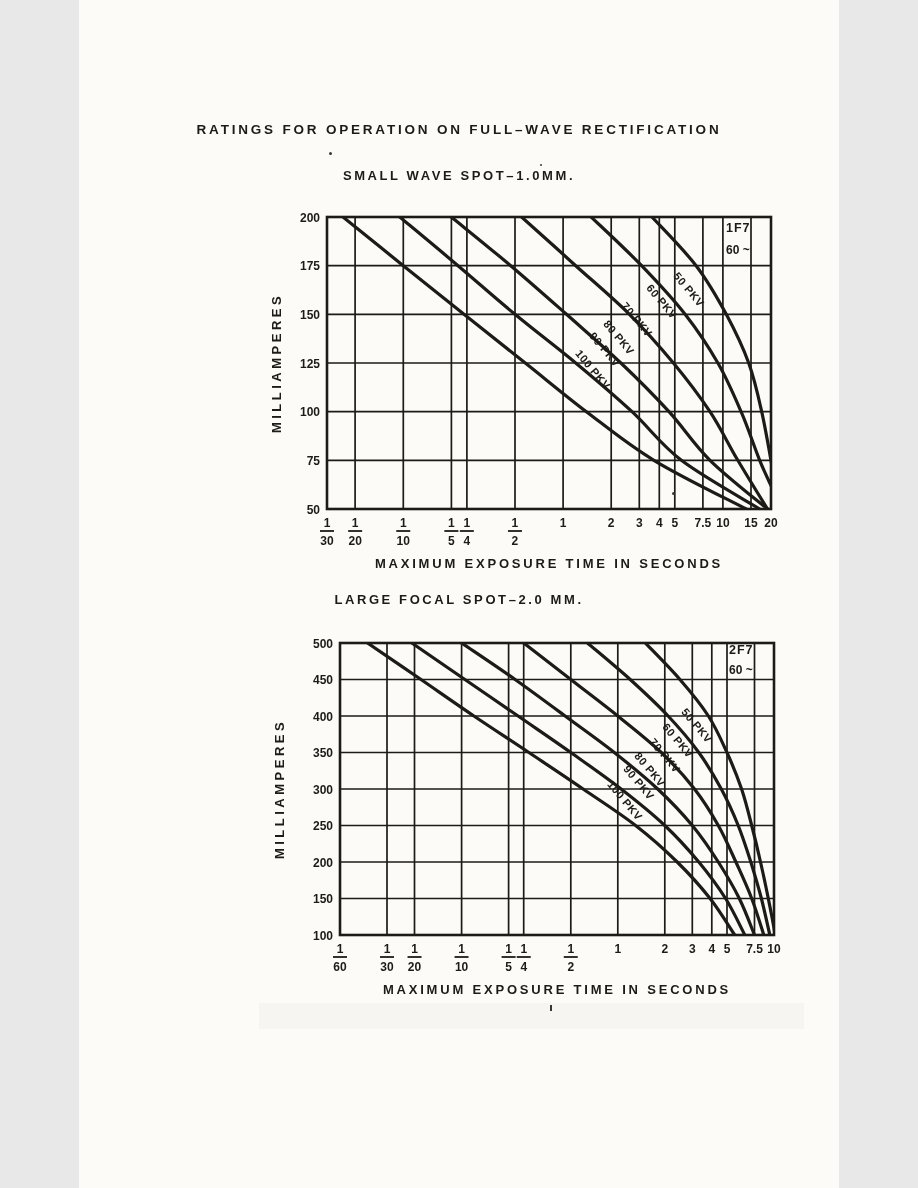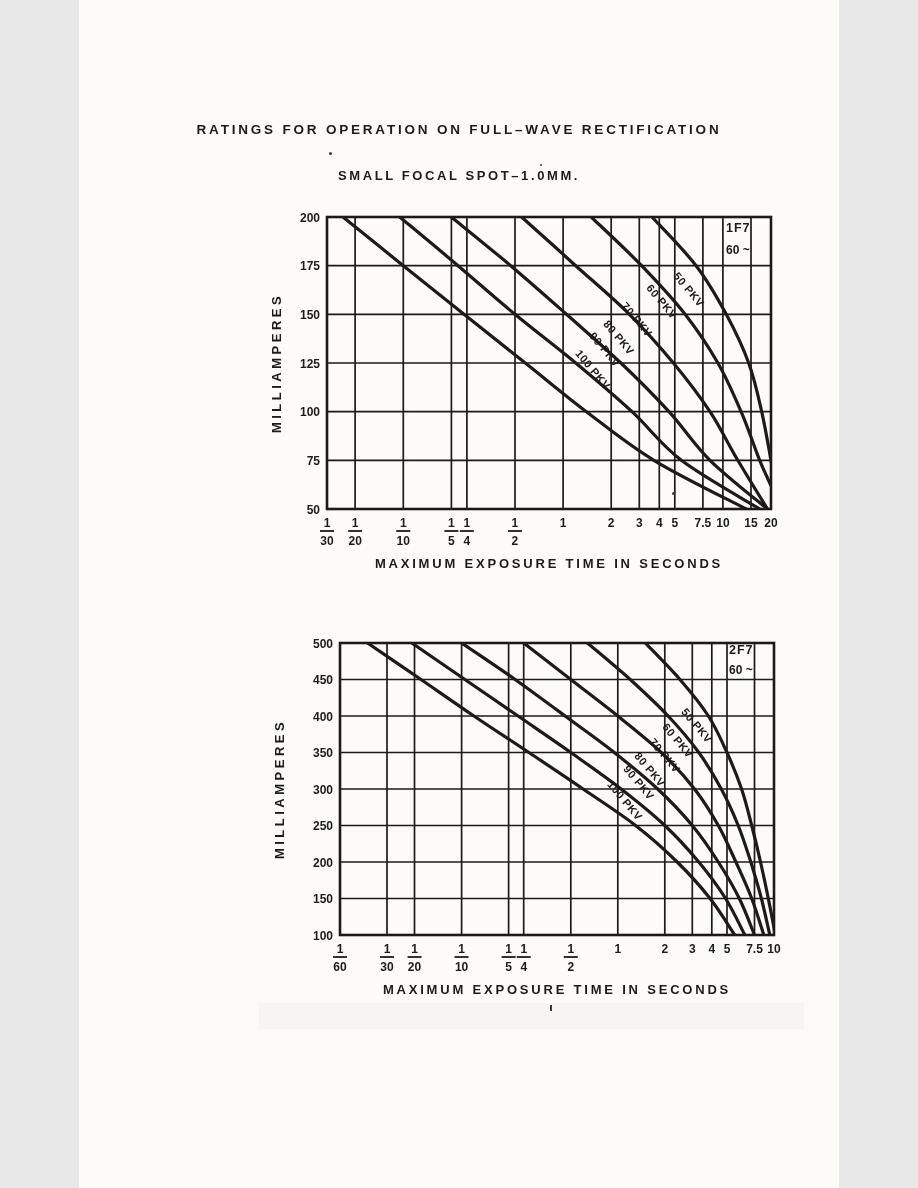--- a/index.html
+++ b/index.html
@@ -22,21 +22,21 @@
   svg text{fill:#1d1b18;font-family:"Liberation Sans",sans-serif;}
   .speck{position:absolute;background:#3a3834;border-radius:50%;}
   .scanband{position:absolute;background:rgba(60,55,45,0.03);}
 </style>
 </head>
 <body>
 
 <div class="page">
 
   <div class="heading title">RATINGS FOR OPERATION ON FULL–WAVE RECTIFICATION</div>
-  <div class="heading subtitle sub1">SMALL FOCAL SPOT–1.0MM.</div>
+  <div class="heading subtitle sub1">SMALL WAVE SPOT–1.0MM.</div>
 
   <svg id="chart1" class="chart" width="584" height="392" viewBox="0 0 584 392">
       <defs>
         <clipPath id="clip0">
           <rect x="80" y="19" width="444" height="292"></rect>
         </clipPath>
       </defs>
       <g stroke="#1d1b18" stroke-width="1.7">
         <line x1="80.0" x2="80.0" y1="19" y2="311"></line>
         <line x1="108.1" x2="108.1" y1="19" y2="311"></line>
@@ -121,20 +121,21 @@
       <text x="455.9224173111122" y="329" font-weight="bold" text-anchor="middle" font-size="12">7.5</text>
       <text x="475.8899091200179" y="329" font-weight="bold" text-anchor="middle" font-size="12">10</text>
       <text x="504.0325081910943" y="329" font-weight="bold" text-anchor="middle" font-size="12">15</text>
       <text x="524" y="329" font-weight="bold" text-anchor="middle" font-size="12">20</text>
       <text x="479" y="34" font-weight="bold" font-size="12.5" letter-spacing="1">1F7</text>
       <text x="479" y="56" font-weight="bold" font-size="12">60 ~</text>
       <text x="302" y="370" font-weight="bold" text-anchor="middle" font-size="13" letter-spacing="2.8">MAXIMUM EXPOSURE TIME IN SECONDS</text>
       <text x="34" y="165" font-weight="bold" text-anchor="middle" font-size="13" letter-spacing="3.5" transform="rotate(-90 34 165)">MILLIAMPERES</text>
     </svg>
 
+  <div class="heading subtitle sub2">LARGE FOCAL SPOT–2.0 MM.</div>
 
   <svg id="chart2" class="chart" width="584" height="392" viewBox="0 0 584 392">
       <defs>
         <clipPath id="clip1">
           <rect x="93" y="15" width="434" height="292"></rect>
         </clipPath>
       </defs>
       <g stroke="#1d1b18" stroke-width="1.7">
         <line x1="93.0" x2="93.0" y1="15" y2="307"></line>
         <line x1="140.0" x2="140.0" y1="15" y2="307"></line>

